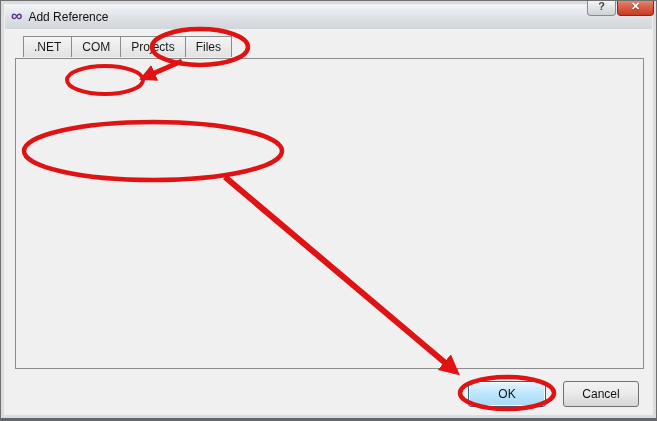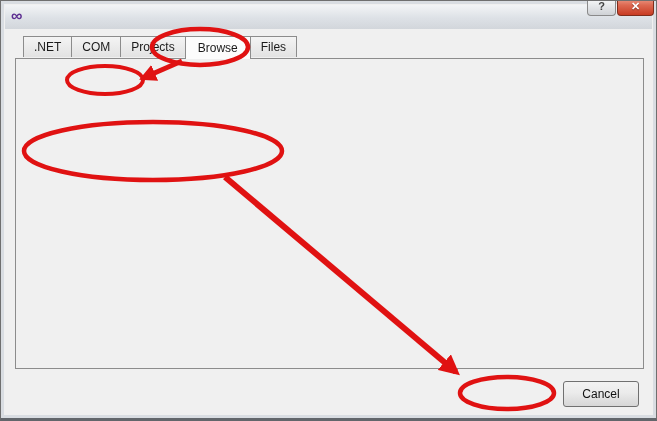--- a/index.html
+++ b/index.html
@@ -95,42 +95,40 @@
   
   .annotations{position:absolute;left:0;top:0;width:657px;height:421px;pointer-events:none;z-index:50;}
 </style>
 </head>
 <body>
 
 <div class="dialog">
 
   <div class="titlebar">
     <span class="vs-logo">∞</span>
+    <span class="title-text">Add Reference</span>
   </div>
   <div class="caption-buttons">
     <div class="cap-btn btn-help">
       <span>?</span>
     </div>
     <div class="cap-btn btn-close">
       <span>✕</span>
     </div>
   </div>
 
   <div class="tabs">
     <div class="tab">
         <span>.NET</span>
       </div>
     <div class="tab">
         <span>COM</span>
       </div>
     <div class="tab">
         <span>Projects</span>
-      </div>
-    <div class="tab selected">
-        <span>Browse</span>
       </div>
     <div class="tab">
         <span>Files</span>
       </div>
   </div>
   <div class="tabpage"></div>
 
   <span class="lookin-label">Look in:</span>
   <div class="combo lookin-combo">
     <svg width="16" height="13" viewBox="0 0 16 13">
@@ -291,20 +289,23 @@
   <div class="combo fn-combo">
     <span>"TechilaManagement.dll" "TechilaExecutor.exe"</span>
     <span class="arrow"></span>
   </div>
   <span class="field-label" style="top:342px;">Files of type:</span>
   <div class="combo ft-combo">
     <span>Component Files (*.dll;*.tlb;*.olb;*.ocx;*.exe;*.manifest)</span>
     <span class="arrow"></span>
   </div>
 
+  <div class="push-btn btn-ok">
+      <span>OK</span>
+    </div>
   <div class="push-btn btn-cancel">
       <span>Cancel</span>
     </div>
 
   <svg class="annotations" viewBox="0 0 657 421">
     <defs>
       <marker id="ah" viewBox="0 0 10 10" refX="7.5" refY="5" markerWidth="3.4" markerHeight="3.4" orient="auto">
         <path d="M0 0 L10 5 L0 10 z" fill="#e01212"></path>
       </marker>
     </defs>

